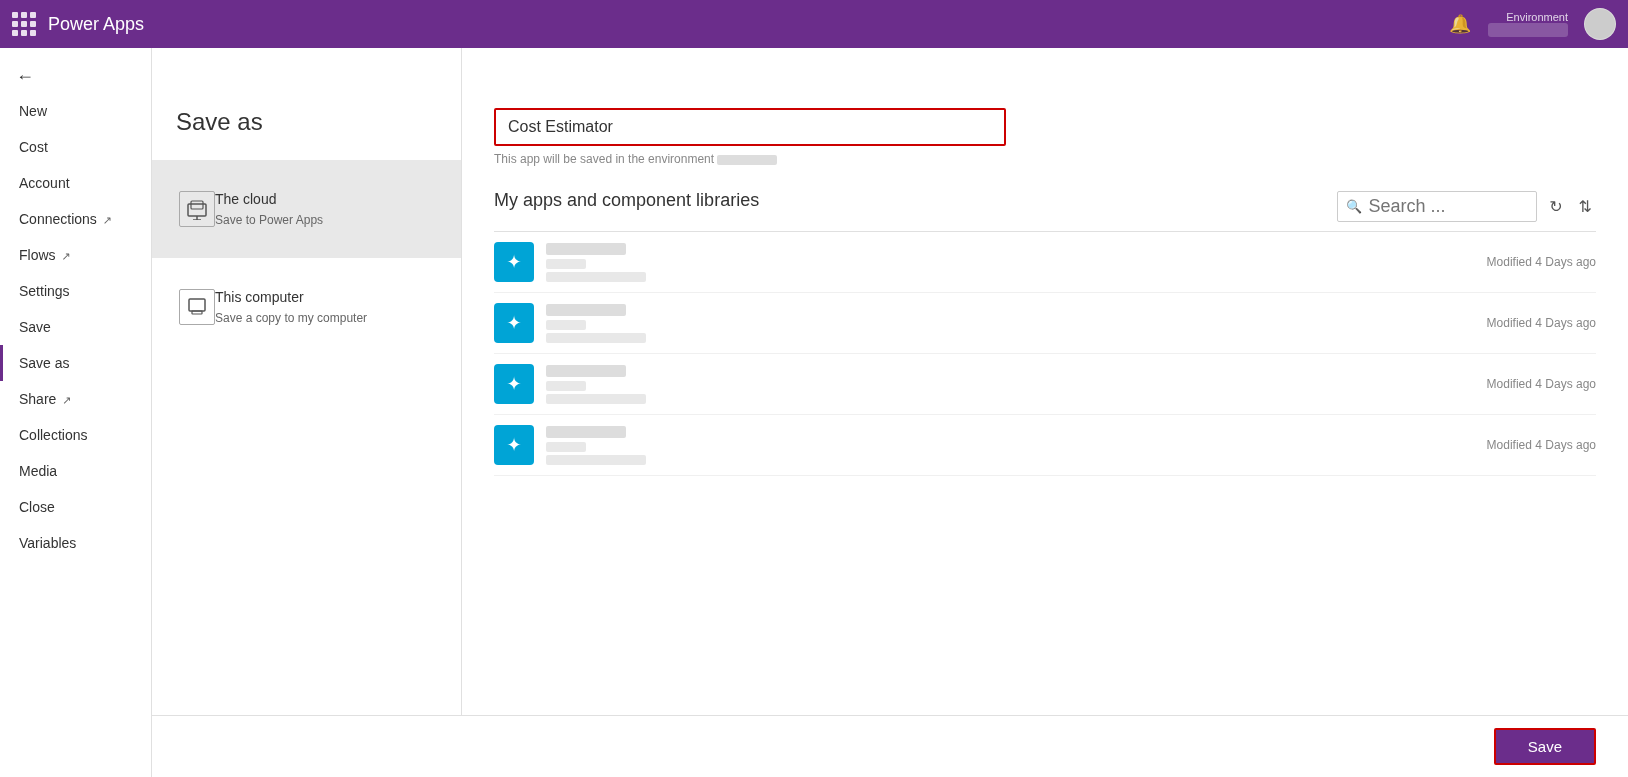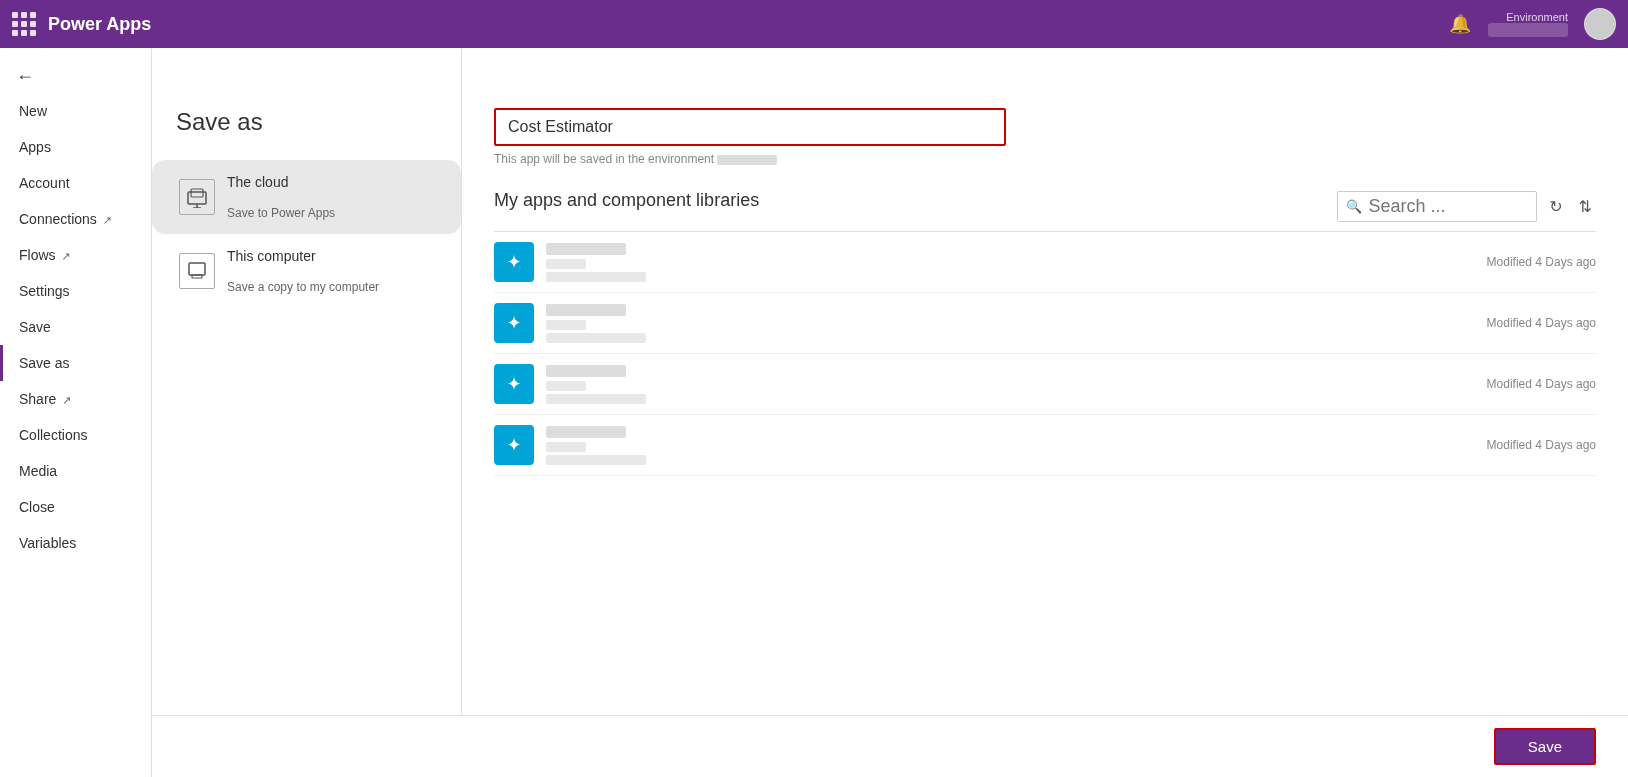--- a/index.html
+++ b/index.html
@@ -23,21 +23,21 @@
       cursor: pointer;
     }
     .header-grid-icon span {
       width: 6px; height: 6px;
       background: rgba(255,255,255,0.85);
       border-radius: 1px;
       display: block;
     }
     .header-app-name {
       font-size: 18px;
-      font-weight: 700;
+      font-weight: 400;
       color: white;
       margin-right: auto;
     }
     .header-right {
       display: flex;
       align-items: center;
       gap: 16px;
     }
     .header-env {
       display: flex;
@@ -137,25 +137,24 @@
     }
     .page-title {
       font-size: 24px;
       font-weight: 300;
       color: #333;
       padding: 0 24px 24px;
     }
     .location-option {
       display: flex;
       align-items: center;
-      gap: 12px;
-      padding: 14px 24px;
+      gap: 0;
+      padding: 31px 24px;
       cursor: pointer;
       border-left: 3px solid transparent;
-      border-radius: 13px;
     }
     .location-option.selected {
       background: #e8e8e8;
     }
     .location-icon {
       width: 36px; height: 36px;
       border: 1px solid #aaa;
       border-radius: 2px;
       display: flex;
       align-items: center;
@@ -164,21 +163,21 @@
       font-size: 18px;
       flex-shrink: 0;
     }
     .location-text .loc-title {
       font-size: 14px;
       color: #333;
     }
     .location-text .loc-sub {
       font-size: 12px;
       color: #666;
-      margin-top: 16px;
+      margin-top: 6px;
     }
 
     
     .name-list-panel {
       flex: 1;
       padding: 60px 32px 20px;
       display: flex;
       flex-direction: column;
       overflow: hidden;
     }
@@ -355,21 +354,21 @@
 <div class="main-layout">
 
   <div class="sidebar">
     <div class="sidebar-back">←</div>
 
     <div id="sidebar-items">
         <div class="sidebar-item">
           <span>New</span>
         </div>
         <div class="sidebar-item">
-          <span>Apps</span>
+          <span>Cost</span>
         </div>
         <div class="sidebar-item">
           <span>Account</span>
         </div>
         <div class="sidebar-item">
           <span>Connections</span>
           <span class="ext-icon">↗</span>
         </div>
         <div class="sidebar-item">
           <span>Flows</span>

